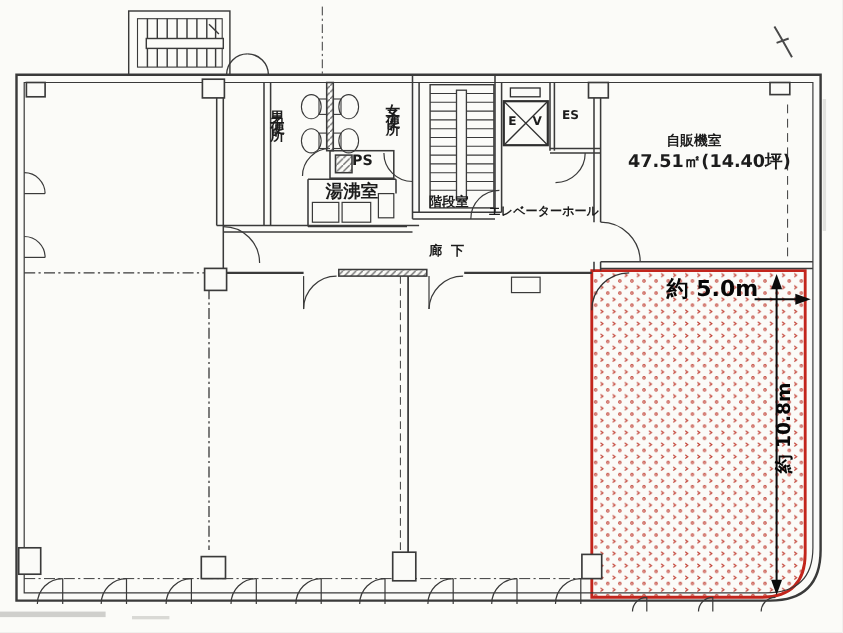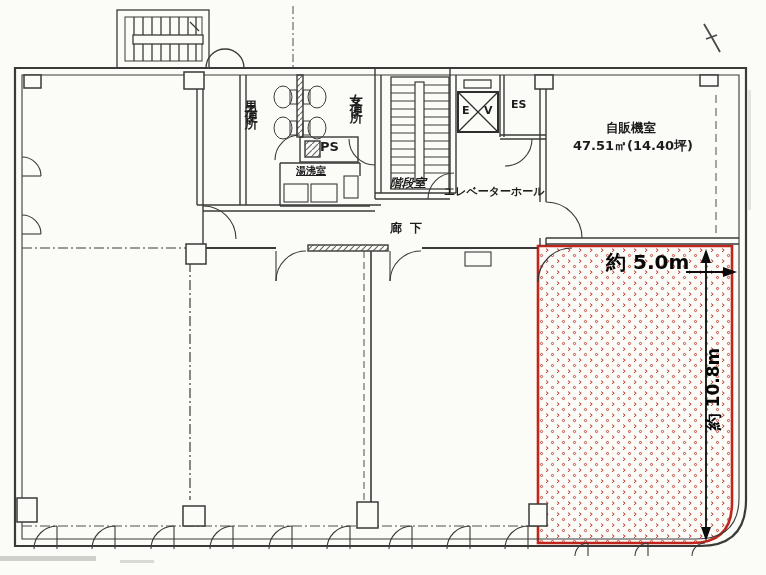--- a/index.html
+++ b/index.html
@@ -228,35 +228,35 @@
       <rect x="748" y="90" width="3" height="120" opacity="0.25"></rect>
     </g>
   </svg>
 
   <div class="label vert" style="left:244px;top:90px;font-size:13px;">男子便所</div>
 
   <div class="label vert" style="left:349px;top:84px;font-size:13px;">女子便所</div>
 
   <div class="label" style="left:320px;top:140px;font-size:13px;">PS</div>
 
-  <div class="label" style="left:296px;top:166px;font-size:10px;text-decoration:underline;">湯沸室</div>
-
-  <div class="label" style="left:390px;top:177px;font-size:12px;font-style:italic;">階段室</div>
+  <div class="label" style="left:296px;top:166px;font-size:16px;">湯沸室</div>
+
+  <div class="label" style="left:390px;top:177px;font-size:12px;">階段室</div>
 
   <div class="label" style="left:444px;top:186px;font-size:11px;">エレベーターホール</div>
 
   <div class="label" style="left:462px;top:105px;font-size:11px;">E</div>
 
   <div class="label" style="left:484px;top:105px;font-size:11px;">V</div>
 
   <div class="label" style="left:511px;top:99px;font-size:11px;">ES</div>
 
   <div class="label ctr" style="left:588px;top:121px;width:86px;font-size:12.5px;">自販機室</div>
 
-  <div class="label ctr" style="left:571px;top:139px;width:124px;font-size:13px;font-weight:bold;">47.51㎡(14.40坪)</div>
+  <div class="label ctr" style="left:571px;top:139px;width:124px;font-size:16px;font-weight:bold;">47.51㎡(14.40坪)</div>
 
   <div class="label" style="left:378px;top:222px;font-size:12px;letter-spacing:8px;margin-left:12px;">廊下</div>
 
   <div class="label dim" style="left:606px;top:252px;font-size:20px;">約 5.0m</div>
 
   <div class="label dim ctr rot" style="left:661px;top:378px;width:110px;height:22px;font-size:17px;">約 10.8m</div>
 
 </div>
 
 </body></html>

